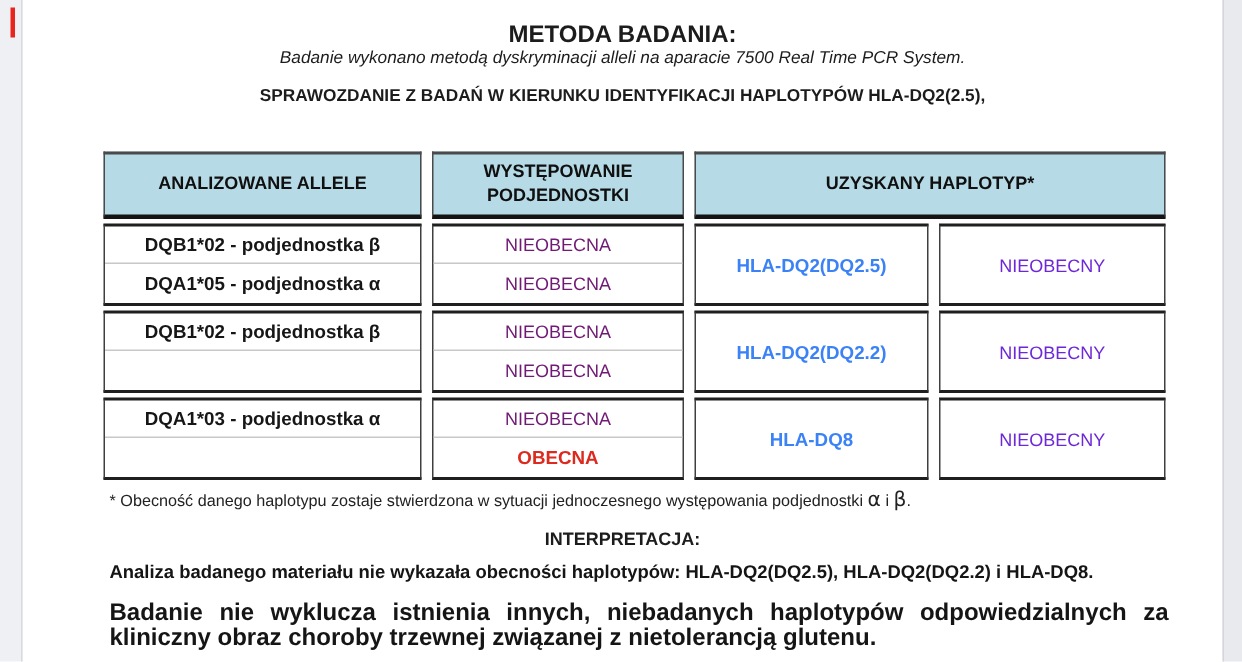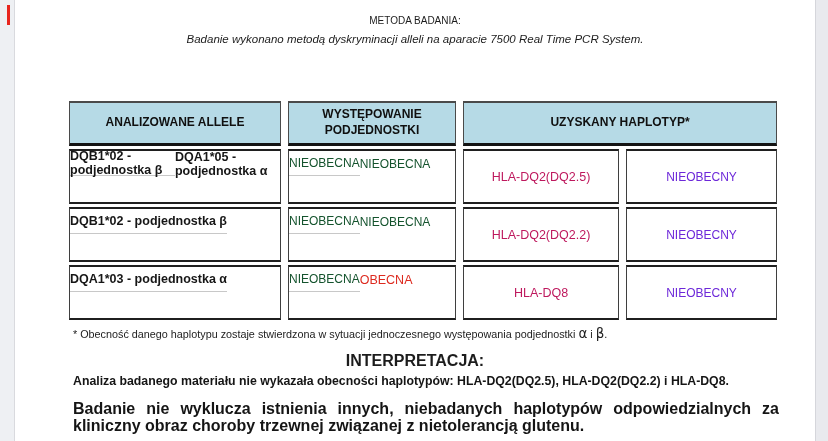--- a/index.html
+++ b/index.html
@@ -6,68 +6,69 @@
   html,body { width:828px; height:441px; background:#ffffff; overflow:hidden;
               font-family:"Liberation Sans", sans-serif; color:#1c1c1c; }
   .edge-left { position:absolute; left:0; top:0; width:15px; height:441px;
                background:#eef0f3; border-right:1px solid #d9dade; }
   .edge-right{ position:absolute; right:0; top:0; width:13px; height:441px;
                background:#e9eaee; border-left:1px solid #d5d6db; }
   .cursor-mark { position:absolute; left:7px; top:5px; width:3px; height:20px; background:#e8251d; }
   .page { position:absolute; left:16px; top:0; width:798px; height:441px; background:#fff; }
 
   .c-line { position:absolute; left:0; width:100%; text-align:center; }
-  .method-label   { top:15px; font-size:10px; font-weight:normal; }
+  .method-label   { top:15px; font-size:16px; font-weight:bold; }
   .method-text    { top:33px; font-size:11.5px;font-style:italic; }
   .report-line1   { top:58px; font-size:11.5px; font-weight:bold; }
   .report-line2   { top:73px; font-size:11.5px; font-weight:bold; }
 
   .tbl { position:absolute; left:53px; top:101px; width:708px;
          display:grid; grid-template-columns:212px 168px 156px 151px;
          column-gap:7px; row-gap:3px;border-radius:27px; }
   .hcell { background:#b6dae6; height:45px;
            border-top:2px solid #4a4a4a; border-bottom:3px solid #141414;
            border-left:1px solid #4a4a4a; border-right:1px solid #4a4a4a;
            display:flex; align-items:center; justify-content:center; text-align:center;
            font-size:12px; font-weight:bold; line-height:1.3; color:#101010; }
   .span2 { grid-column:3 / 5; }
   .gcell { background:#fff; height:55px;
            border-top:2px solid #1f1f1f; border-bottom:2px solid #1f1f1f;
            border-left:1px solid #3f3f3f; border-right:1px solid #3f3f3f; }
-  .pair  { display:flex; flex-direction:row; }
+  .pair  { display:flex; flex-direction:column; }
   .prow  { height:25px; display:flex; align-items:center; justify-content:center;
            font-size:12.5px; }
   .prow:first-child { border-bottom:1px solid #c8c8c8; }
   .name  { font-weight:bold; color:#161616; }
-  .plain { color:#14532d; font-size:12px; }
-  .present { color:#dd2a1f; font-weight:normal; }
+  .plain { color:#701a75; font-size:12px; }
+  .present { color:#dd2a1f; font-weight:bold; }
   .single { display:flex; align-items:center; justify-content:center; font-size:12px; color:#6d28d9; }
-  .hapname { font-weight:normal; font-size:12.5px; color:#be185d; }
+  .hapname { font-weight:bold; font-size:12.5px; color:#3b82f6; }
 
   .footnote { position:absolute; left:57px; top:328px; width:710px; font-size:10.8px; color:#222; }
   .footnote .sym { font-size:13.5px; font-family:"DejaVu Sans", sans-serif; line-height:10px; }
-  .interp-label { top:352px; font-size:16px; font-weight:bold; }
+  .interp-label { top:352px; font-size:12px; font-weight:bold; }
   .finding   { position:absolute; left:57px; top:374px; width:706px;
                font-size:12.3px; font-weight:bold; color:#151515; }
   .disclaimer{ position:absolute; left:57px; top:401px; width:706px;
                font-size:16px; font-weight:bold; color:#151515;
                text-align:justify; line-height:16.5px; }
   .cut-marks { position:absolute; left:386px; top:437px; width:160px; height:4px; overflow:hidden; }
 </style>
 </head>
 <body>
 
 <div class="edge-left"></div>
 <div class="edge-right"></div>
 <div class="cursor-mark"></div>
 
 <div class="page">
 
   <div class="c-line method-label">METODA BADANIA:</div>
   <div class="c-line method-text">Badanie wykonano metodą dyskryminacji alleli na aparacie 7500 Real Time PCR System.</div>
+  <div class="c-line report-line1">SPRAWOZDANIE Z BADAŃ W KIERUNKU IDENTYFIKACJI HAPLOTYPÓW HLA-DQ2(2.5),</div>
 
   <div class="tbl">
     <div class="hcell">ANALIZOWANE ALLELE</div>
     <div class="hcell">WYSTĘPOWANIE PODJEDNOSTKI</div>
     <div class="hcell span2">UZYSKANY HAPLOTYP*</div>
 
     <div class="gcell pair">
       <div class="prow name">DQB1*02 - podjednostka β</div>
       <div class="prow name">DQA1*05 - podjednostka α</div>
     </div>

